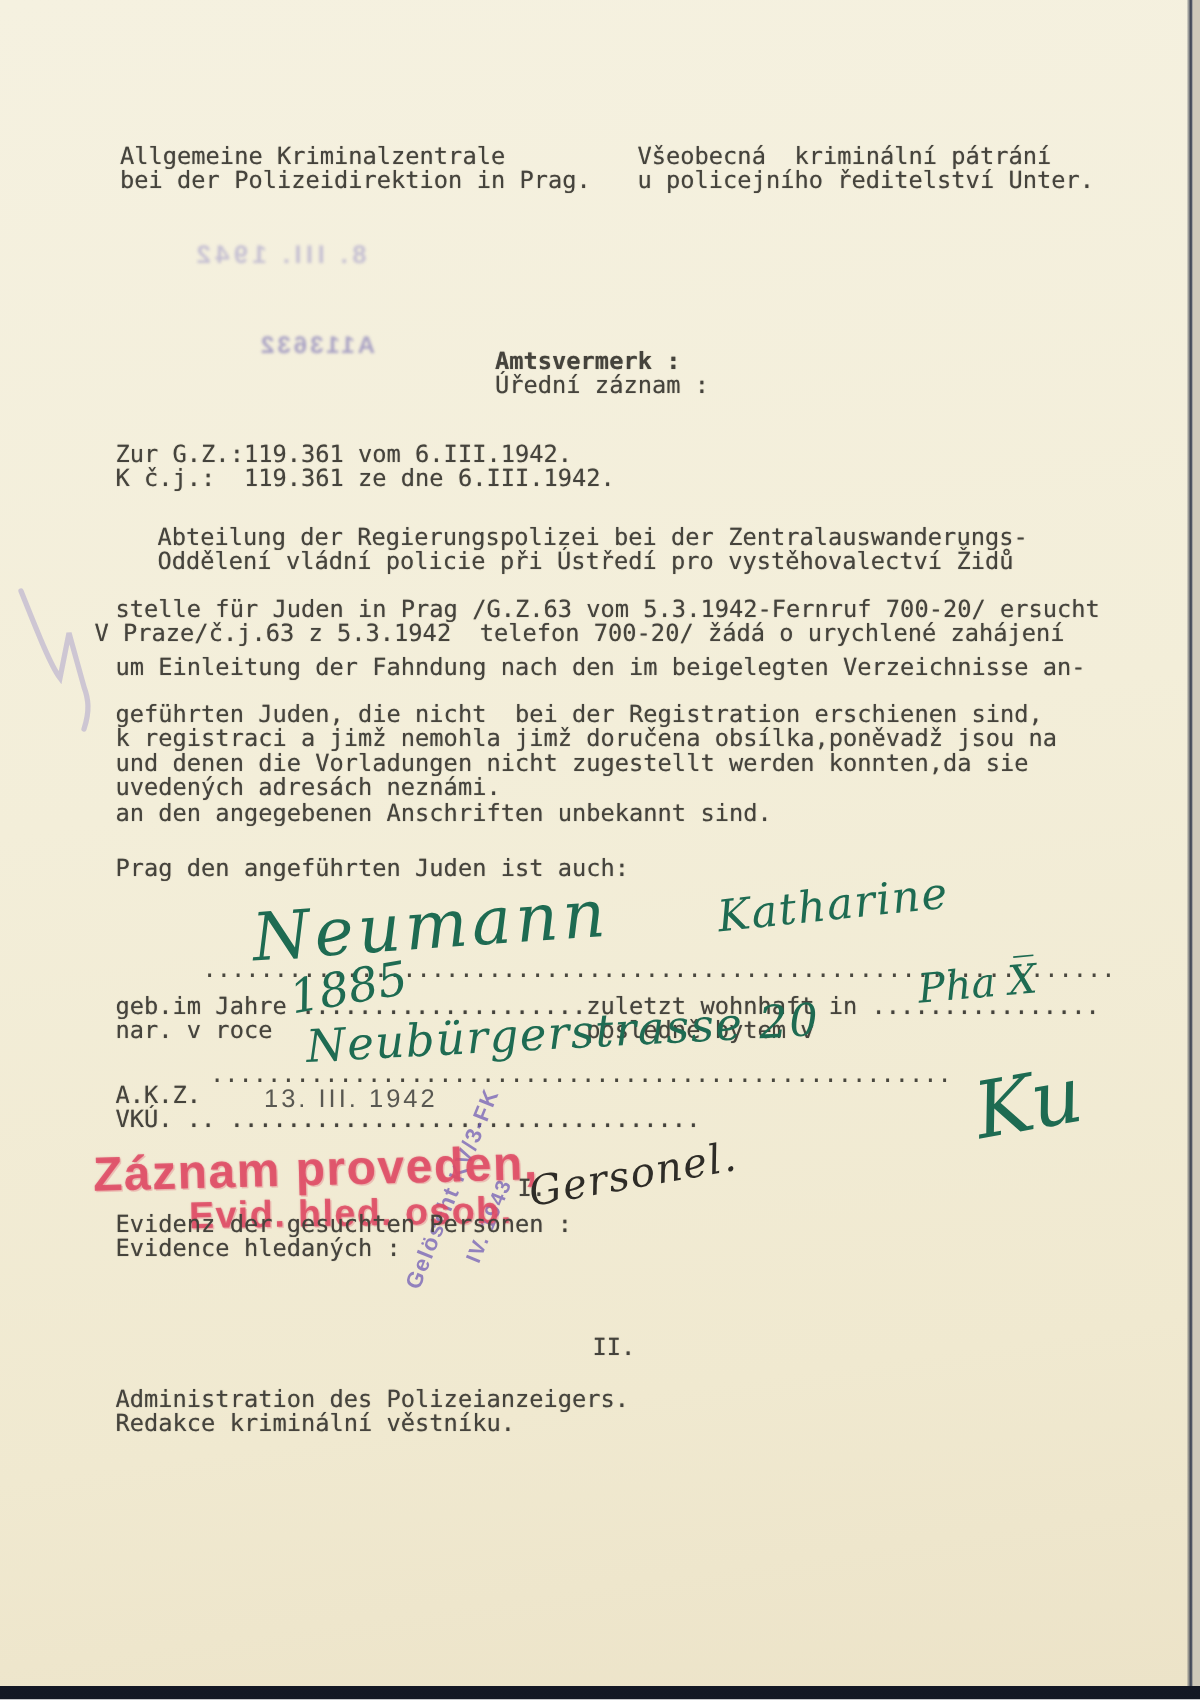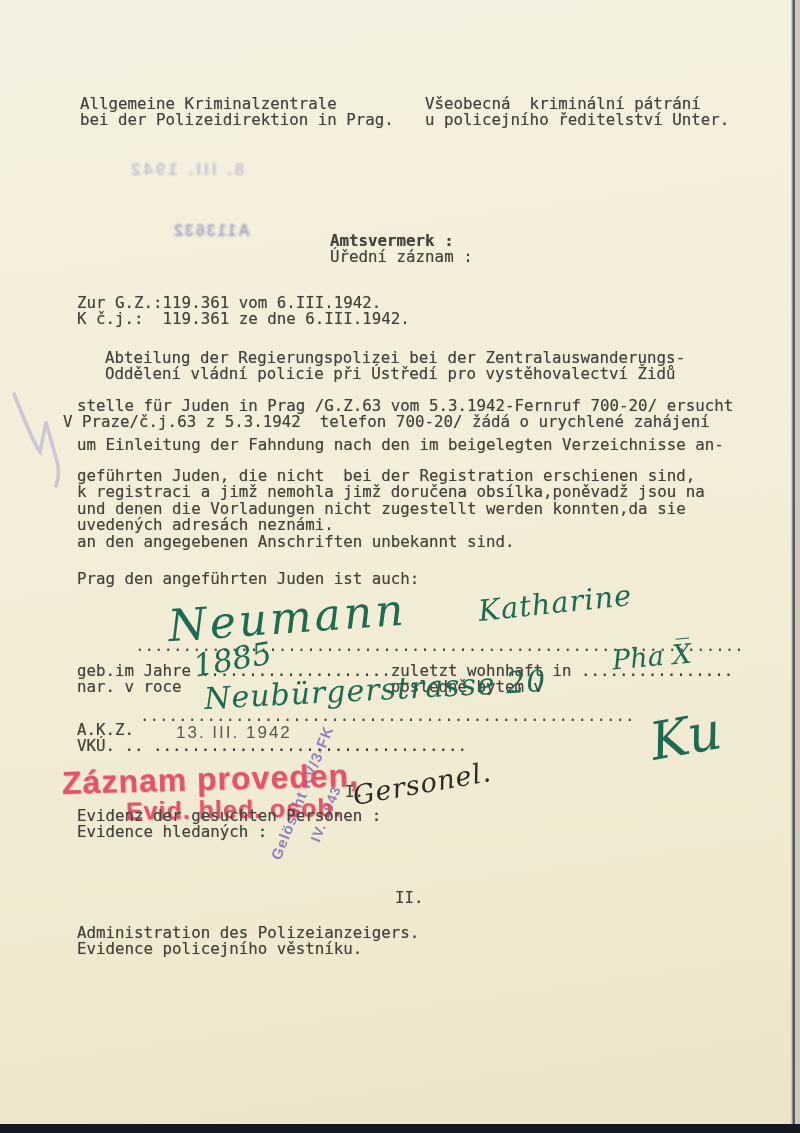--- a/index.html
+++ b/index.html
@@ -97,18 +97,18 @@
     <div class="stamp-red" style="left:62px; top:761px; font-size:32px; letter-spacing:1px; transform:rotate(-1.5deg);">Záznam proveden,</div>
     <div class="stamp-red" style="left:126px; top:795px; font-size:25px; letter-spacing:1px; transform:rotate(-1deg);">Evid. hled. osob.</div>
 
     <div class="t" style="left:345px; top:784px;">I.</div>
     <div class="t" style="left:77px; top:808px;text-align:center;">Evidenz der gesuchten Personen :</div>
     <div class="t" style="left:77px; top:824px;">Evidence hledaných :</div>
     <div class="hw sig-black" style="left:352px; top:768px; font-size:27px; letter-spacing:1px; transform:rotate(-10deg);">Gersonel.</div>
 
     <div class="t" style="left:395px; top:890px;">II.</div>
     <div class="t" style="left:77px; top:925px;">Administration des Polizeianzeigers.</div>
-    <div class="t" style="left:77px; top:941px;">Evidence policejního věstníku.</div>
+    <div class="t" style="left:77px; top:941px;">Redakce kriminální věstníku.</div>
 
     <div class="edge-right"></div>
   </div>
   <div class="sliver"></div>
 </div>
 
 </body></html>

